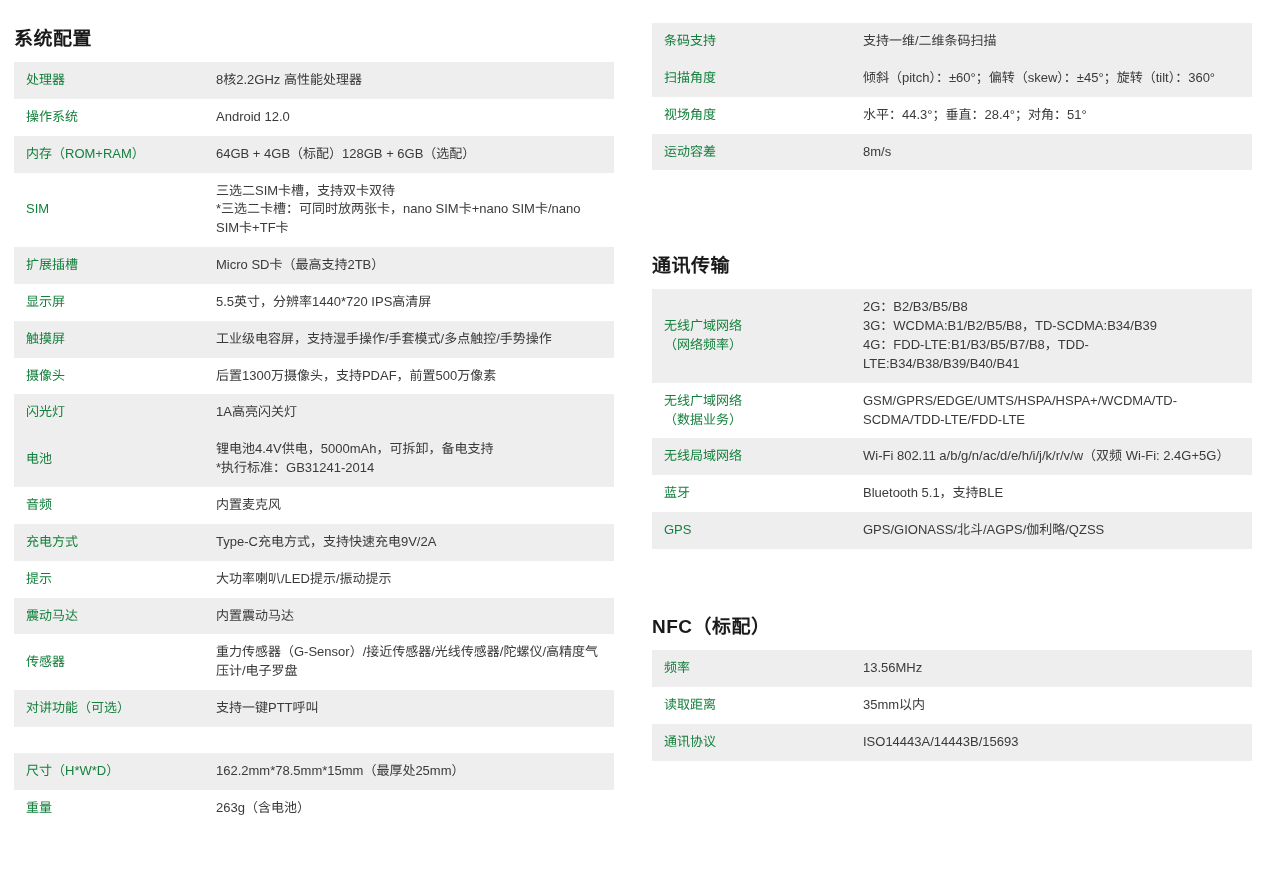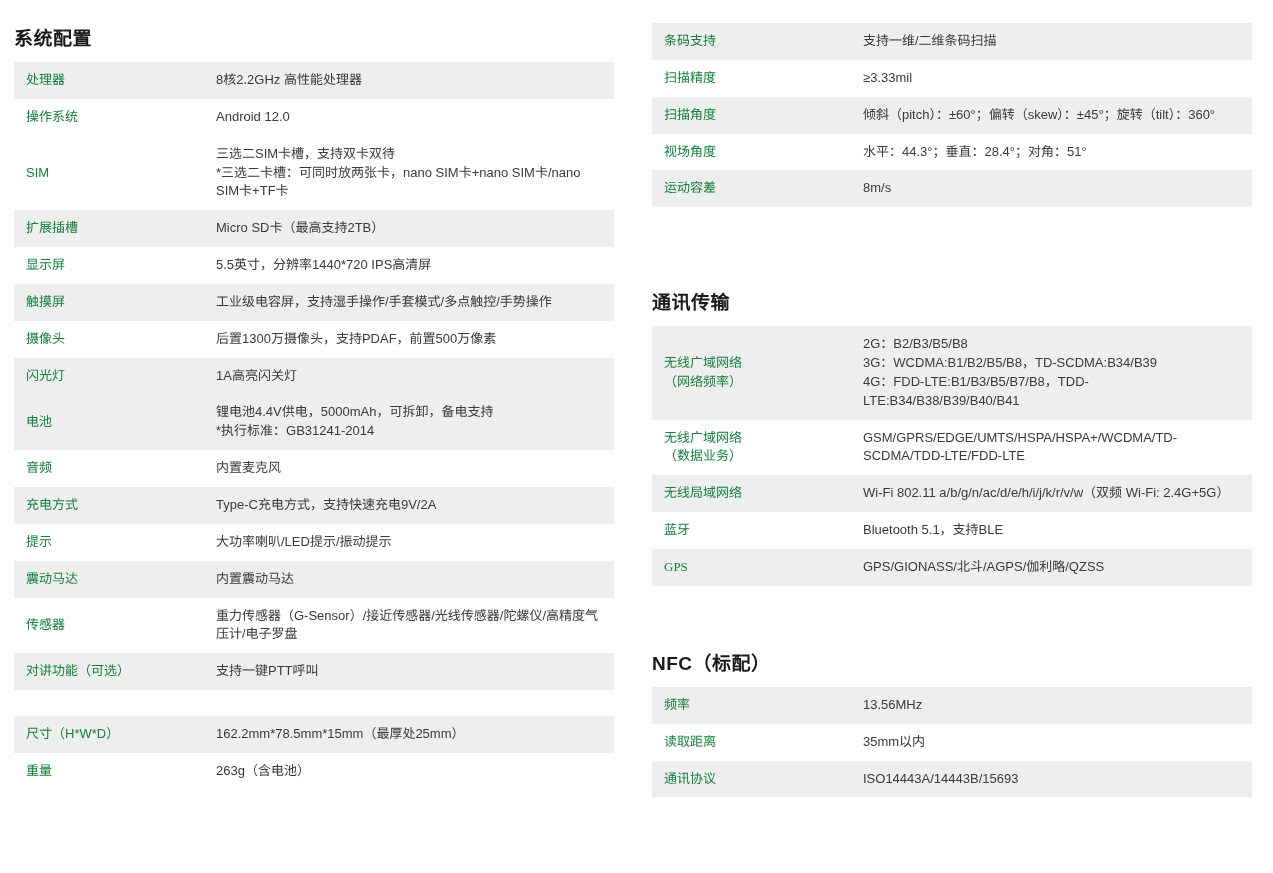--- a/index.html
+++ b/index.html
@@ -66,21 +66,20 @@
   table.spec td.key {
     width: 166px;
     color: #15803d;
   }
   table.spec td.val {
     color: #3a3a3a;
   }
   
   .col-right table.spec td.key {
     width: 175px;
-    font-family: Liberation Serif, serif;
   }
   .spacer-36 { height: 36px; }
   .spacer-54 { height: 54px; }
   .nowrap-pre {
     white-space: pre-line;
   }
 </style>
 </head>
 <body>
 
@@ -93,20 +92,24 @@
       <table class="spec">
         <tbody>
             <tr class="alt">
               <td class="key nowrap-pre">处理器</td>
               <td class="val nowrap-pre">8核2.2GHz 高性能处理器</td>
             </tr>
             <tr>
               <td class="key nowrap-pre">操作系统</td>
               <td class="val nowrap-pre">Android 12.0</td>
             </tr>
+            <tr class="alt">
+              <td class="key nowrap-pre">内存（ROM+RAM）</td>
+              <td class="val nowrap-pre">64GB + 4GB（标配）128GB + 6GB（选配）</td>
+            </tr>
             <tr>
               <td class="key nowrap-pre">SIM</td>
               <td class="val nowrap-pre">三选二SIM卡槽，支持双卡双待
 *三选二卡槽：可同时放两张卡，nano SIM卡+nano SIM卡/nano SIM卡+TF卡</td>
             </tr>
             <tr class="alt">
               <td class="key nowrap-pre">扩展插槽</td>
               <td class="val nowrap-pre">Micro SD卡（最高支持2TB）</td>
             </tr>
             <tr>
@@ -176,24 +179,20 @@
   </div>
 
   <div class="col col-right">
 
     <div class="section">
       <table class="spec">
         <tbody>
             <tr class="alt">
               <td class="key nowrap-pre">条码支持</td>
               <td class="val nowrap-pre">支持一维/二维条码扫描</td>
-            </tr>
-            <tr>
-              <td class="key nowrap-pre">扫描精度</td>
-              <td class="val nowrap-pre">≥3.33mil</td>
             </tr>
             <tr class="alt">
               <td class="key nowrap-pre">扫描角度</td>
               <td class="val nowrap-pre">倾斜（pitch）：±60°；偏转（skew）：±45°；旋转（tilt）：360°</td>
             </tr>
             <tr>
               <td class="key nowrap-pre">视场角度</td>
               <td class="val nowrap-pre">水平：44.3°；垂直：28.4°；对角：51°</td>
             </tr>
             <tr class="alt">

